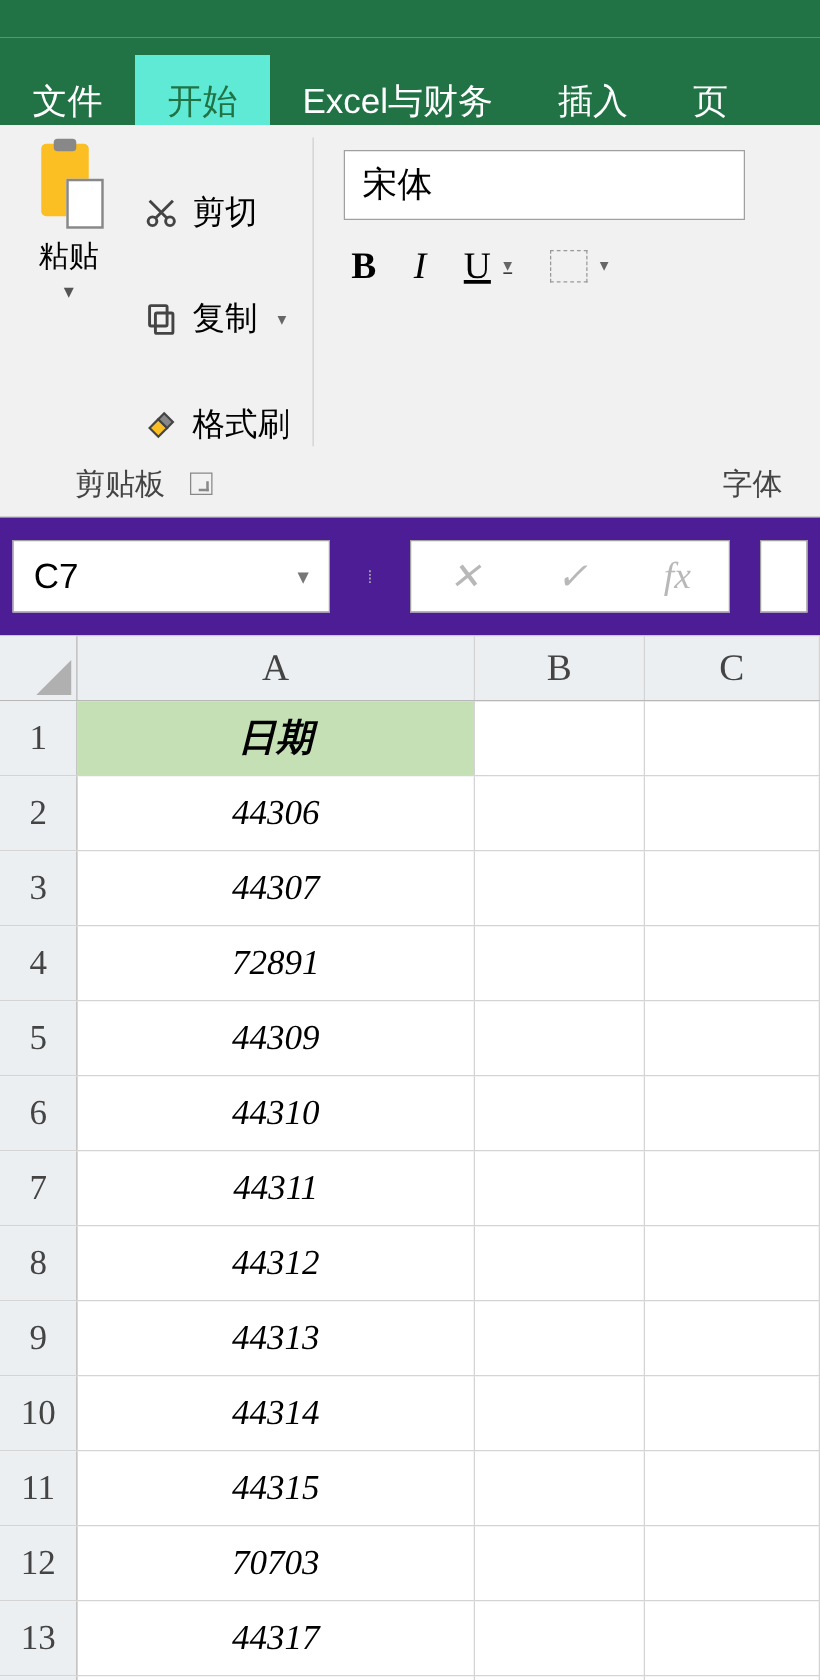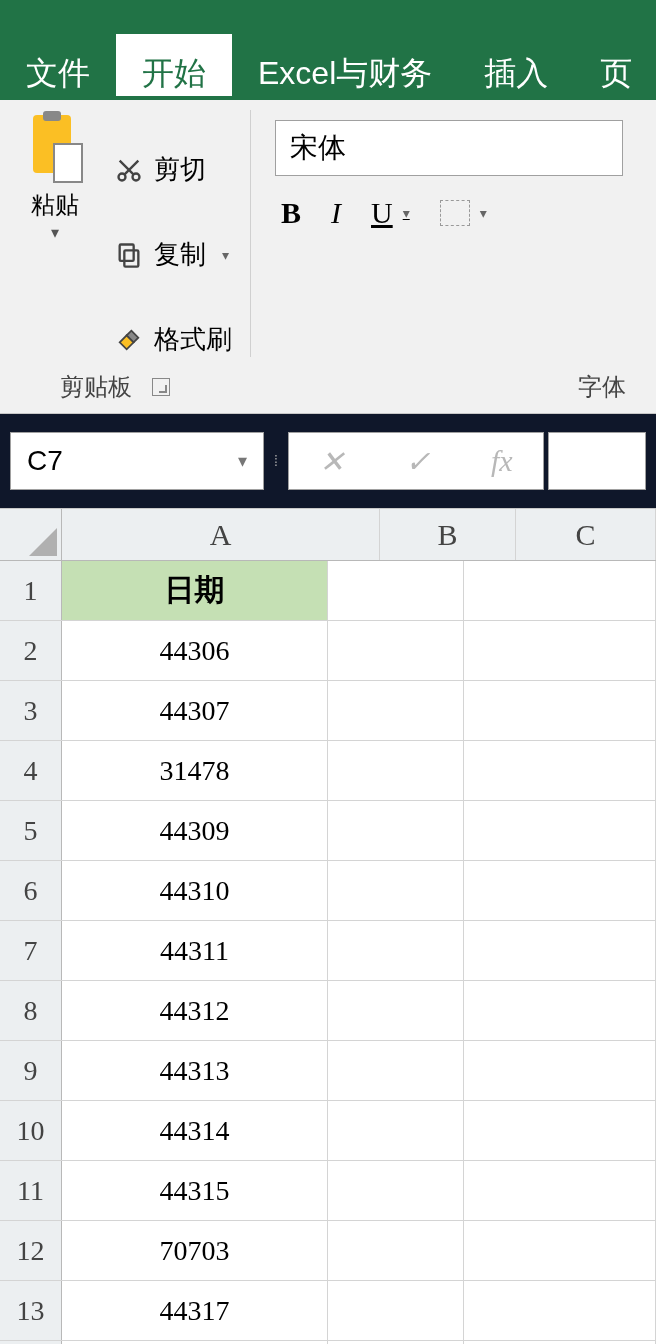--- a/index.html
+++ b/index.html
@@ -2,23 +2,23 @@
 <html><head>
 <meta charset="utf-8">
 <style>
   * { box-sizing: border-box; margin: 0; padding: 0; }
   html, body { width: 656px; height: 1344px; font-family: "Microsoft YaHei", Arial, sans-serif; background: #fff; overflow: hidden; }
   
   
   .topbar-fragment { height: 30px; background: #217346; }
   
   
-  .tabs { display: flex; align-items: center; background: #217346; height: 70px; color: #fff; font-size: 32px; }
+  .tabs { display: flex; align-items: flex-end; background: #217346; height: 70px; color: #fff; font-size: 28px; }
   .tab { padding: 18px 26px 0 26px; cursor: pointer; white-space: nowrap; }
-  .tab.active { background: #ffffff; color: #217346; }
+  .tab.active { background: #5eead4; color: #217346; }
   
   
   .ribbon { background: #f1f1f1; border-bottom: 1px solid #c8c8c8; padding: 10px 0 0 0; }
   .ribbon-row { display: flex; align-items: flex-start; }
   
   .group-clipboard { display: flex; padding: 0 10px 0 10px; border-right: 1px solid #d0d0d0; }
   .paste-block { display: flex; flex-direction: column; align-items: center; width: 90px; padding-top: 5px; }
   .paste-icon { width: 56px; height: 68px; position: relative; }
   .paste-icon .board { position:absolute; left:6px; top:0; width:38px; height:58px; background:#fbbf24; border-radius:4px; }
   .paste-icon .clip { position:absolute; left:16px; top:-4px; width:18px; height:10px; background:#888; border-radius:3px; }
@@ -26,55 +26,55 @@
   .paste-label { font-size: 24px; margin-top: 6px; }
   .paste-dd { font-size: 16px; color:#555; margin-top:2px; }
   
   .clip-buttons { display:flex; flex-direction:column; gap:14px; padding: 6px 8px 0 14px; }
   .clip-btn { display:flex; align-items:center; gap:10px; font-size:26px; cursor:pointer;margin-top:36px; }
   .clip-btn .dd { font-size:14px; color:#666; margin-left:6px; }
   .ic { width:30px; height:30px; display:inline-flex; align-items:center; justify-content:center; }
   .scissor svg, .copy svg, .brush svg { width:28px; height:28px; }
   
   .group-font { flex:1; padding: 10px 0 0 24px; }
-  .font-box { width: 348px; height: 56px; border:1px solid #a0a0a0; background:#fff; display:flex; align-items:center; padding:0 14px; font-size:28px; }
+  .font-box { width: 321px; height: 56px; border:1px solid #a0a0a0; background:#fff; display:flex; align-items:center; padding:0 14px; font-size:28px; }
   .font-row2 { display:flex; align-items:center; gap:30px; margin-top:20px; padding-left:6px; font-family: "Times New Roman", serif; }
   .fbtn { font-size:30px; cursor:pointer; display:flex; align-items:center; }
   .bold { font-weight:bold; }
   .italic { font-style:italic; }
   .under { text-decoration: underline; }
   .fbtn .dd { font-size:14px; color:#666; margin-left:10px; }
   .border-btn { width:30px; height:26px; border:1px dashed #999; }
   
   .group-labels { display:flex; justify-content:space-between; padding: 14px 30px 10px 60px; font-size:24px; color:#444; }
   .group-label-item { display:flex; align-items:center; gap:20px; }
   .dlg-launcher { width:18px; height:18px; border:1px solid #888; position:relative; }
   .dlg-launcher::after { content:""; position:absolute; right:2px; bottom:2px; width:6px; height:6px; border-right:2px solid #888; border-bottom:2px solid #888; }
   
   
-  .fxrow { display:flex; align-items:center; gap:0; padding:18px 10px; background:#0f172a; border-bottom:1px solid #c8c8c8; }
+  .fxrow { display:flex; align-items:center; gap:20px; padding:18px 10px; background:#4c1d95; border-bottom:1px solid #c8c8c8; }
   .namebox { width:254px; height:58px; border:1px solid #a0a0a0; background:#fff; display:flex; align-items:center; justify-content:space-between; padding:0 16px; font-size:28px; }
   .namebox .dd { color:#777; font-size:18px; }
   .expand { width:24px; text-align:center; color:#aaa; font-size:14px; line-height:10px; }
   .fx-controls { flex:0 0 256px; height:58px; border:1px solid #a0a0a0; background:#fff; display:flex; align-items:center; justify-content:space-around; font-size:30px; color:#b8b8b8; font-style:italic; font-family:"Times New Roman",serif; }
   .fx-controls .fx { font-style: italic; font-weight:normal; }
   .fx-input { flex:1; height:58px; border:1px solid #a0a0a0; background:#fff; margin-left:4px; }
   
   
   .grid { display:flex; flex-direction:column; }
   .colhdr { display:flex; height:52px; background:#eceff1; border-bottom:1px solid #b8b8b8; font-family:"Times New Roman",serif; font-size:30px; color:#444; }
   .corner { width:62px; border-right:1px solid #b8b8b8; background:#eceff1; position:relative; }
   .corner::after { content:""; position:absolute; right:4px; bottom:4px; width:0; height:0; border-left:28px solid transparent; border-bottom:28px solid #b0b0b0; }
   .ch { border-right:1px solid #d4d4d4; display:flex; align-items:center; justify-content:center; }
   .chA { width:318px; } .chB { width:136px; } .chC { flex:1; }
   
   .row { display:flex; height:60px; border-bottom:1px solid #d4d4d4; }
   .rh { width:62px; border-right:1px solid #b8b8b8; background:#eceff1; display:flex; align-items:center; justify-content:center; font-family:"Times New Roman",serif; font-size:28px; color:#444; }
   .cell { border-right:1px solid #d4d4d4; display:flex; align-items:center; justify-content:center; font-family:"Times New Roman",serif; font-size:28px; }
-  .cA { width:266px; } .cB { width:136px; } .cC { flex:1; }
+  .cA { width:318px;font-style:italic; } .cB { width:136px; } .cC { flex:1; }
   .hdr-cell { background:#c5e0b4; font-weight:bold; font-family:"Microsoft YaHei",sans-serif; font-size:30px; }
 </style>
 </head>
 <body>
 
 <div class="topbar-fragment"></div>
 
 <div class="tabs">
   <div class="tab">文件</div>
   <div class="tab active">开始</div>
@@ -193,21 +193,21 @@
       <div class="cell cC"></div>
   </div>
   <div class="row">
     <div class="rh">3</div>
     <div class="cell cA">44307</div>
     <div class="cell cB"></div>
       <div class="cell cC"></div>
   </div>
   <div class="row">
     <div class="rh">4</div>
-    <div class="cell cA">31478</div>
+    <div class="cell cA">72891</div>
     <div class="cell cB"></div>
       <div class="cell cC"></div>
   </div>
   <div class="row">
     <div class="rh">5</div>
     <div class="cell cA">44309</div>
     <div class="cell cB"></div>
       <div class="cell cC"></div>
   </div>
   <div class="row">

